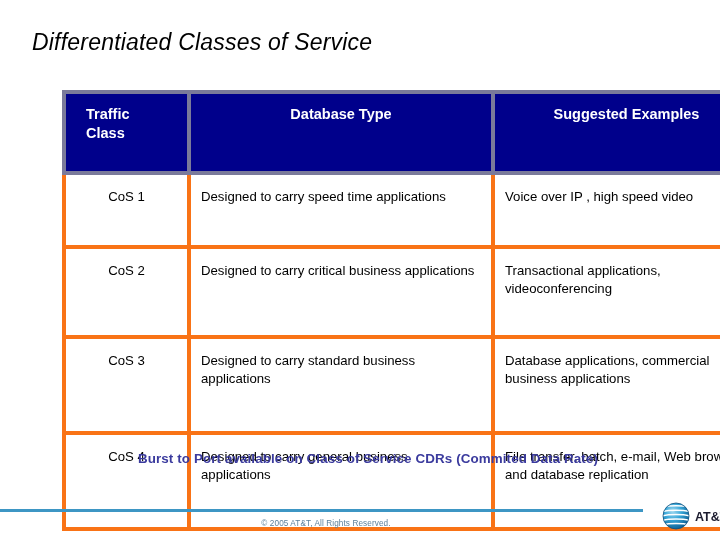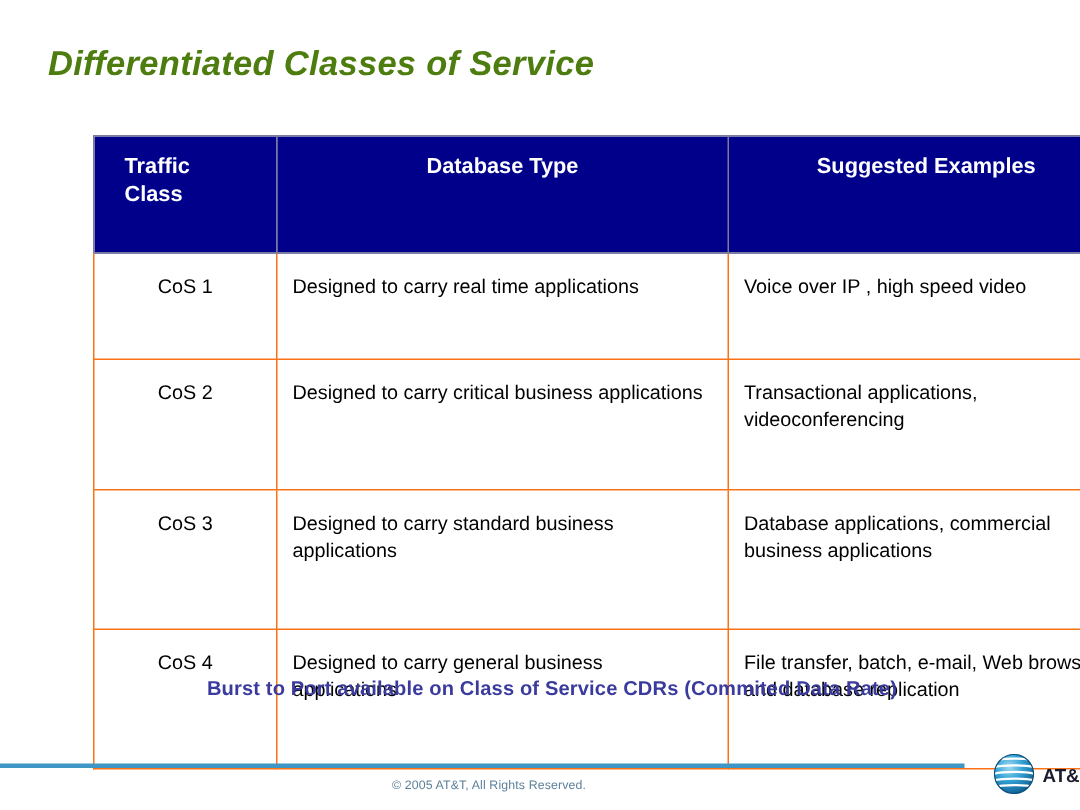--- a/index.html
+++ b/index.html
@@ -14,39 +14,39 @@
     overflow: hidden;
     position: relative;
   }
 
   
   .slide-title {
     position: absolute;
     left: 32px;
     top: 29px;
     font-size: 23px;
-    font-weight: bold;
+    font-weight: normal;
     font-style: italic;
-    color: #4d7c0f;
+    color: #000000;
     letter-spacing: 0.2px;
     white-space: nowrap;
   }
 
   
   .cos-table {
     position: absolute;
     left: 62px;
     top: 90px;
     width: 624px;
     border-collapse: collapse;
     table-layout: fixed;
   }
   .cos-table th,
   .cos-table td {
-    border: 1px solid #f97316;
+    border: 4px solid #f97316;
     vertical-align: top;
     padding: 0;
   }
   .cos-table thead th {
     background: #00008b;
     border-color: #7a7a9a;
     color: #ffffff;
     font-size: 14.5px;
     font-weight: bold;
     height: 66px;
@@ -162,21 +162,21 @@
           <span>Class</span>
         </span>
       </th>
       <th class="col-type">Database Type</th>
       <th class="col-examples">Suggested Examples</th>
     </tr>
   </thead>
   <tbody>
     <tr class="r1">
       <td class="cell-class">CoS 1</td>
-      <td class="cell-type">Designed to carry real time applications</td>
+      <td class="cell-type">Designed to carry speed time applications</td>
       <td class="cell-examples">Voice over IP , high speed video</td>
     </tr>
     <tr class="r2">
       <td class="cell-class">CoS 2</td>
       <td class="cell-type">Designed to carry critical business applications</td>
       <td class="cell-examples">Transactional applications, videoconferencing</td>
     </tr>
     <tr class="r3">
       <td class="cell-class">CoS 3</td>
       <td class="cell-type">Designed to carry standard business applications</td>

